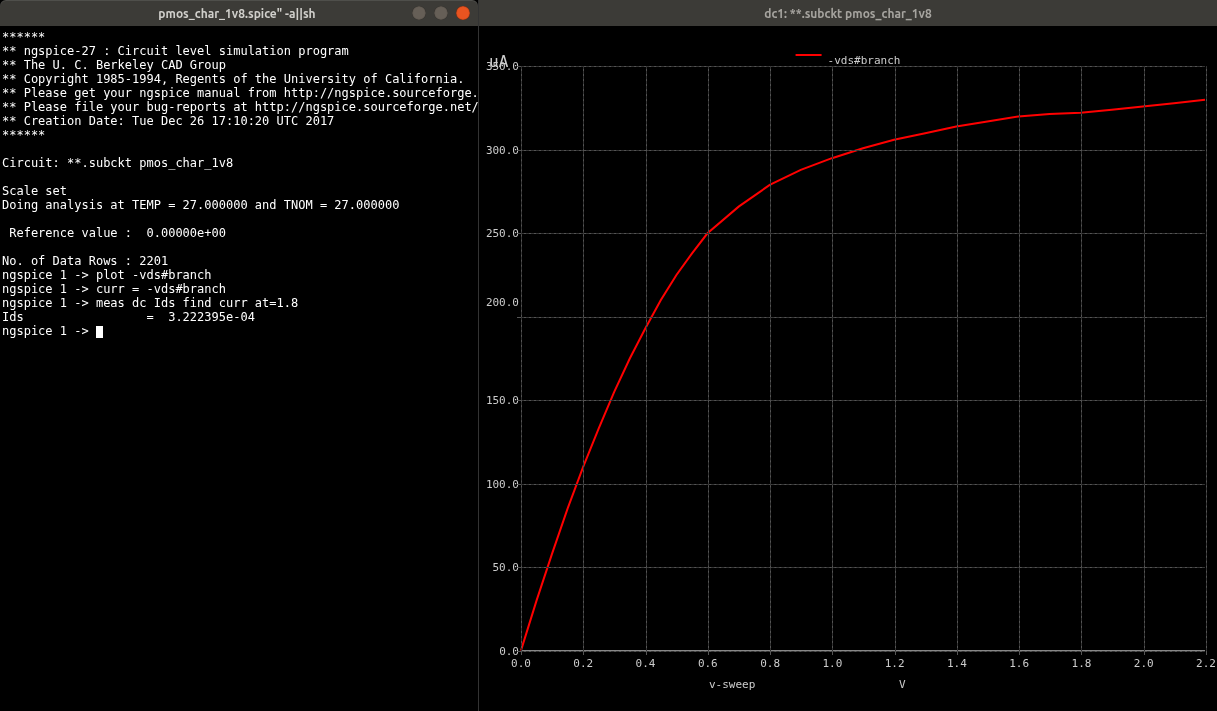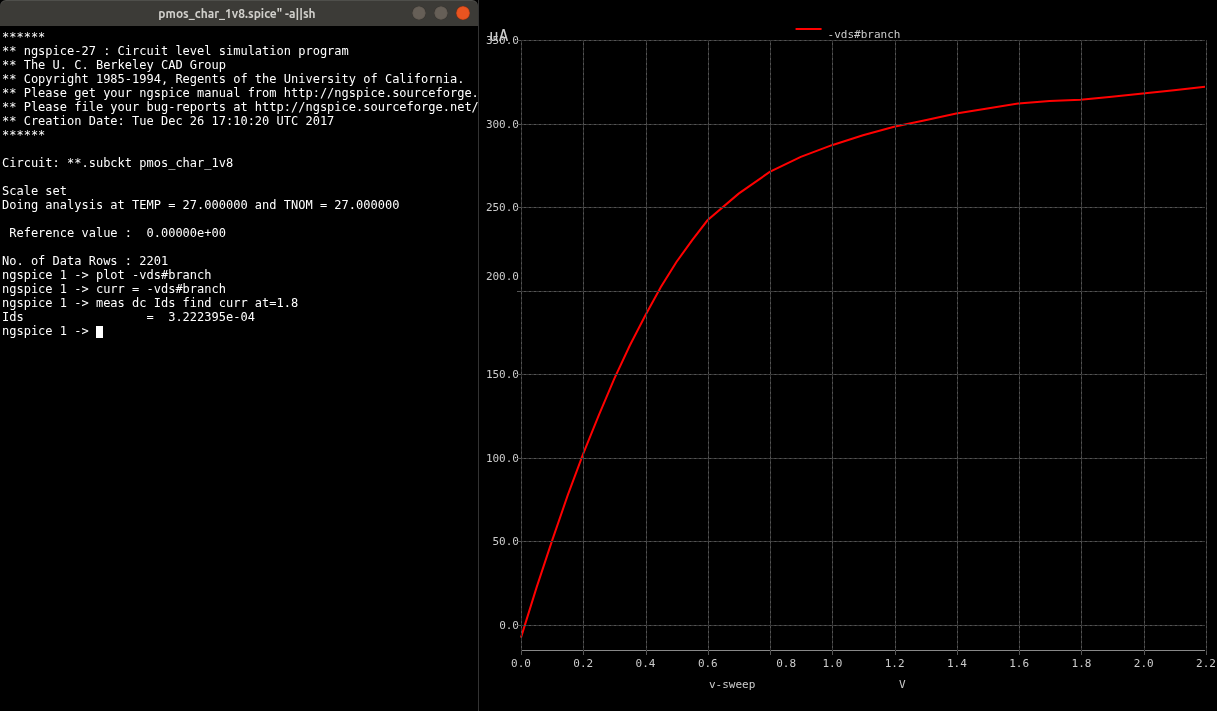--- a/index.html
+++ b/index.html
@@ -206,20 +206,23 @@
 
 No. of Data Rows : 2201
 ngspice 1 -&gt; plot -vds#branch
 ngspice 1 -&gt; curr = -vds#branch
 ngspice 1 -&gt; meas dc Ids find curr at=1.8
 Ids                 =  3.222395e-04
 ngspice 1 -&gt; <span class="cursor"></span></div>
   </div>
 
   <div class="plot-window">
+    <div class="plot-titlebar">
+      <span>dc1: **.subckt pmos_char_1v8</span>
+    </div>
     <div class="plot-area" id="plot-area">
       <span class="y-unit">uA</span>
       <div class="legend">
         <span class="legend-line"></span>
         <span>-vds#branch</span>
       </div>
       <div class="chart-inner" id="chart-inner"></div>
       <svg class="curve" id="curve-svg" viewBox="0 0 739 685">
           <path d="M42.0 625.0 L57.6 574.9 L73.1 528.1 L88.7 482.9 L104.3 441.1 L119.8 402.7 L135.4 365.9 L151.0 332.5 L166.5 302.4 L182.1 274.0 L197.7 248.9 L213.3 227.2 L228.8 207.1 L260.0 180.4 L291.1 158.7 L322.2 143.6 L353.4 131.9 L384.5 121.9 L415.6 113.5 L446.8 106.9 L477.9 100.2 L509.0 95.2 L540.2 90.1 L571.3 87.6 L602.5 86.4 L633.6 83.5 L664.7 80.1 L695.9 76.8 L727.0 73.4 " stroke="#ff0000" stroke-width="2" fill="none"></path>
         </svg>
@@ -254,21 +257,21 @@
         <span class="gridline-x" style="left: 42px;"></span>
         <span class="xtick" style="left: 104.273px;">0.2</span>
         <span class="tickmark-x" style="left: 104.273px;"></span>
         <span class="gridline-x" style="left: 104.273px;"></span>
         <span class="xtick" style="left: 166.545px;">0.4</span>
         <span class="tickmark-x" style="left: 166.545px;"></span>
         <span class="gridline-x" style="left: 166.545px;"></span>
         <span class="xtick" style="left: 228.818px;">0.6</span>
         <span class="tickmark-x" style="left: 228.818px;"></span>
         <span class="gridline-x" style="left: 228.818px;"></span>
-        <span class="xtick" style="left: 291.091px; margin-left: 16px;">0.8</span>
+        <span class="xtick" style="left: 291.091px;">0.8</span>
         <span class="tickmark-x" style="left: 291.091px;"></span>
         <span class="gridline-x" style="left: 291.091px;"></span>
         <span class="xtick" style="left: 353.364px;">1.0</span>
         <span class="tickmark-x" style="left: 353.364px;"></span>
         <span class="gridline-x" style="left: 353.364px;"></span>
         <span class="xtick" style="left: 415.636px;">1.2</span>
         <span class="tickmark-x" style="left: 415.636px;"></span>
         <span class="gridline-x" style="left: 415.636px;"></span>
         <span class="xtick" style="left: 477.909px;">1.4</span>
         <span class="tickmark-x" style="left: 477.909px;"></span>

